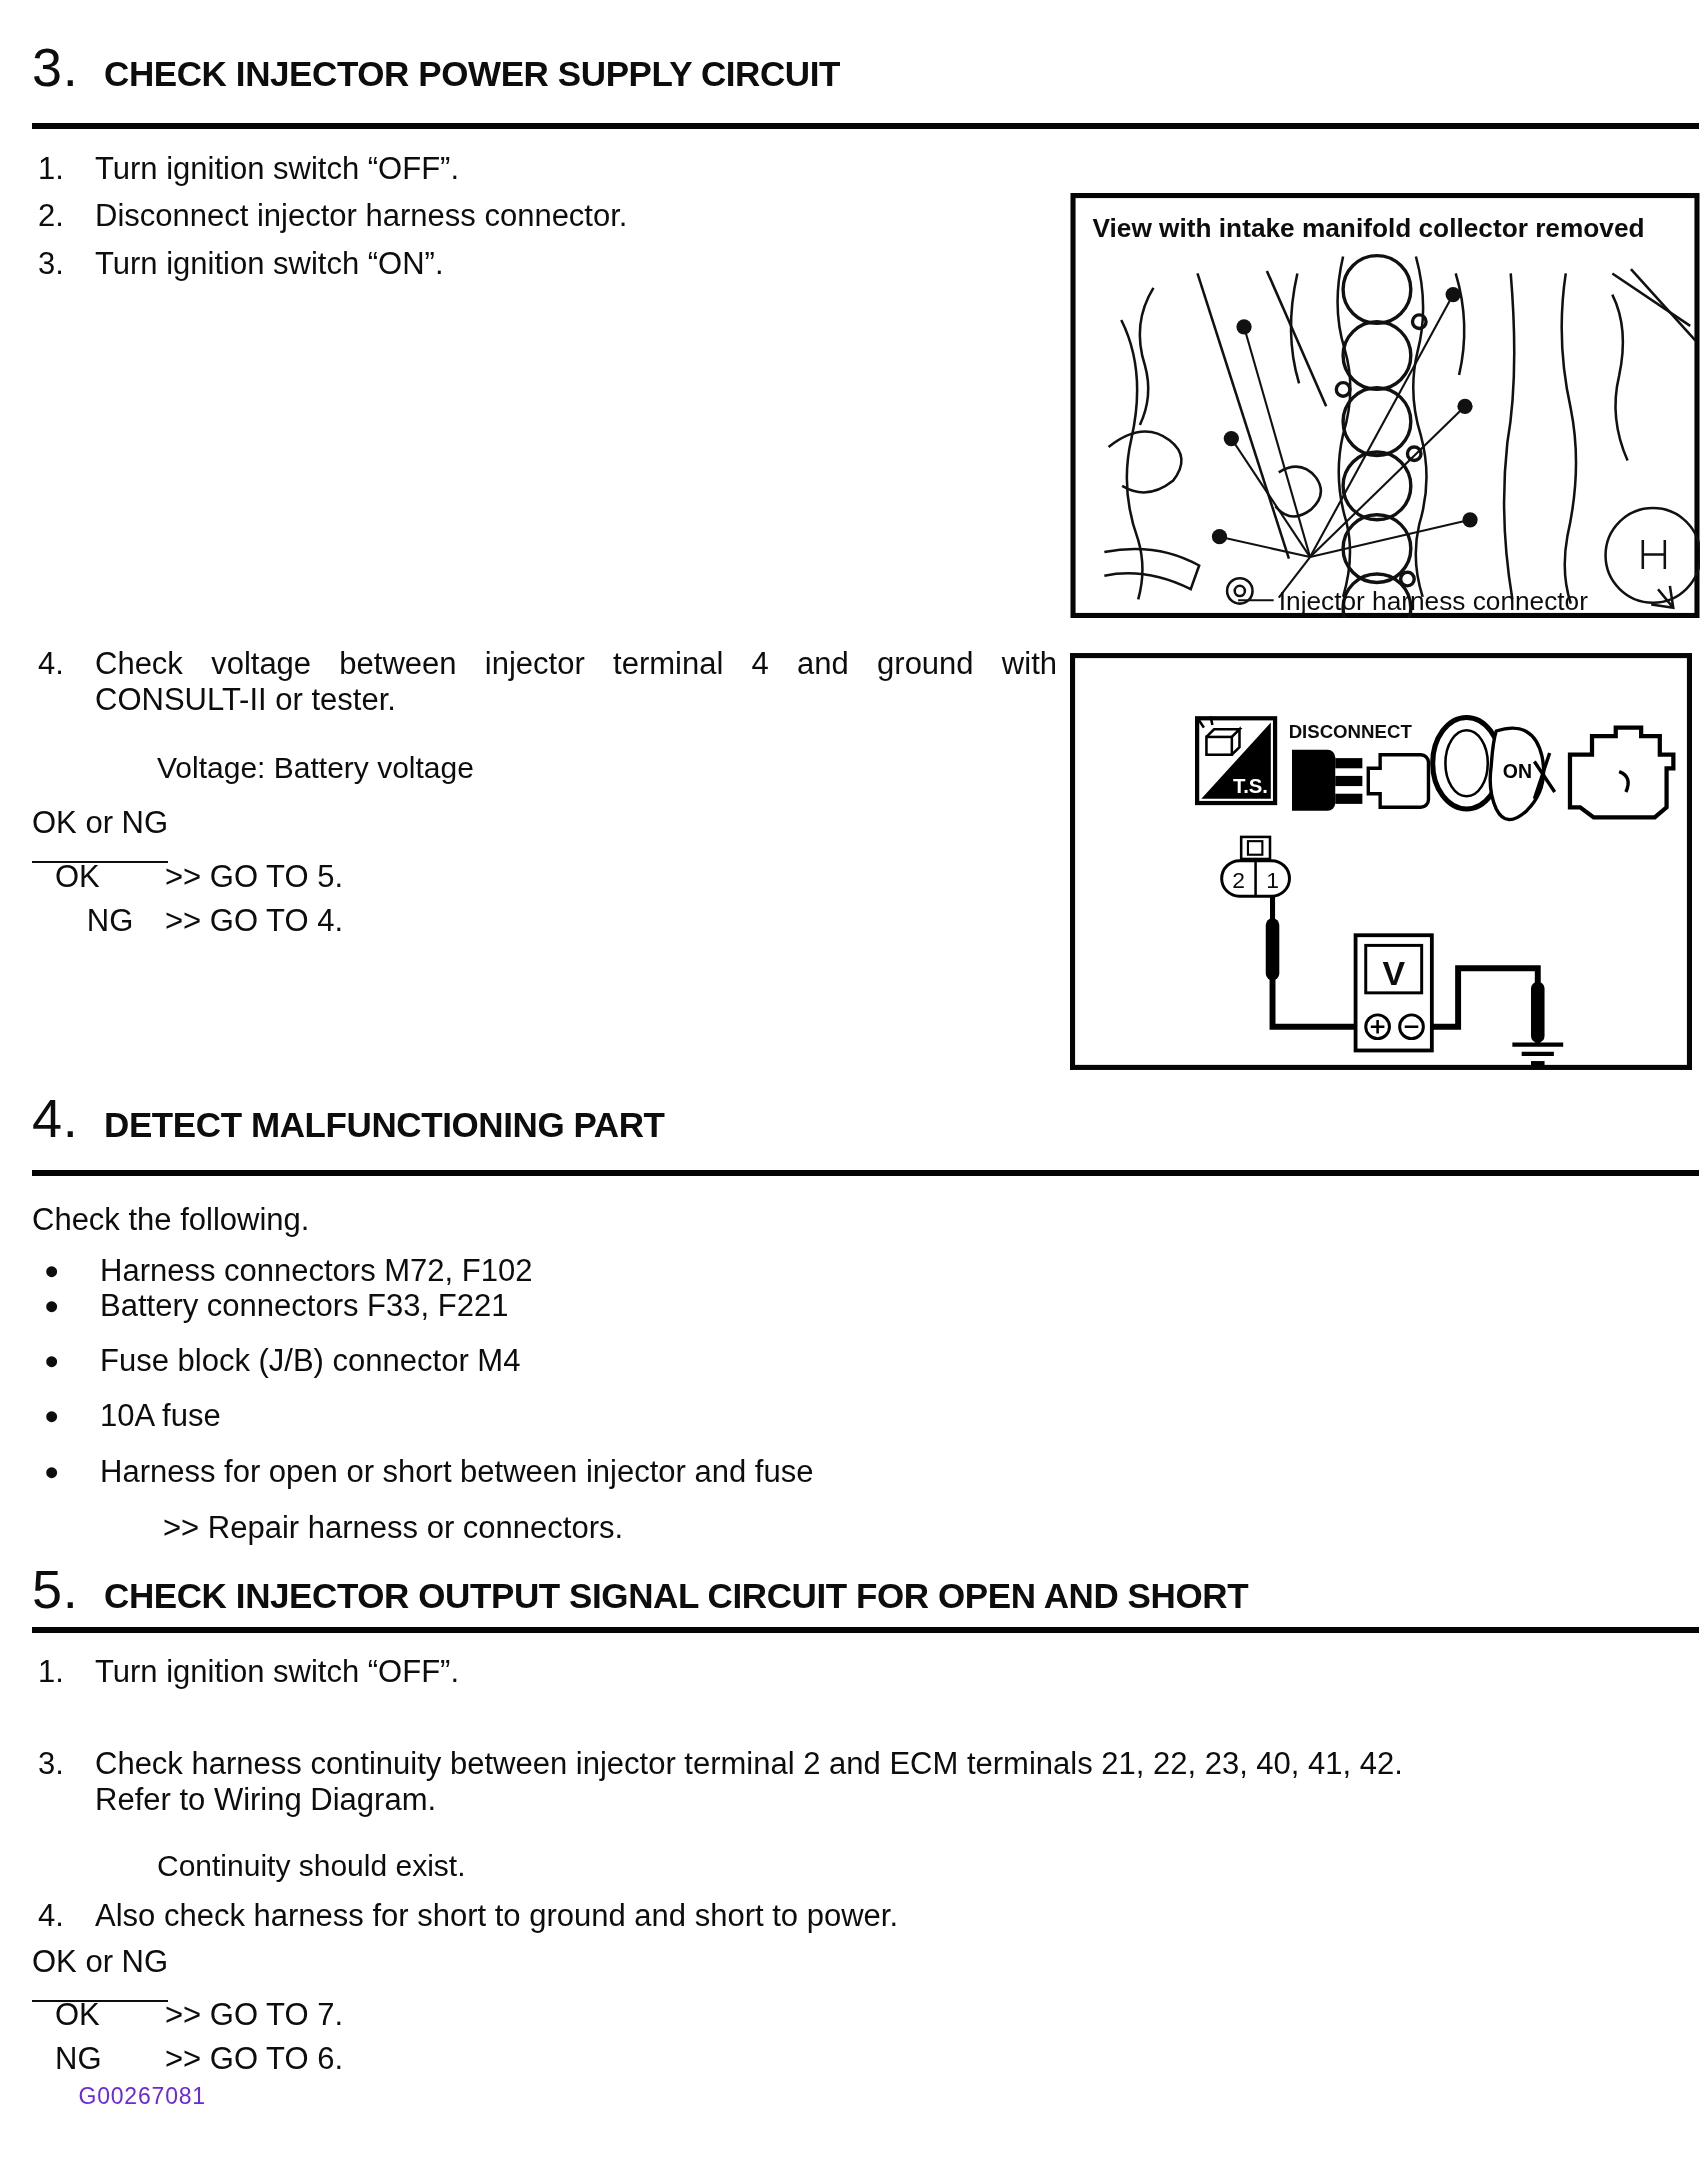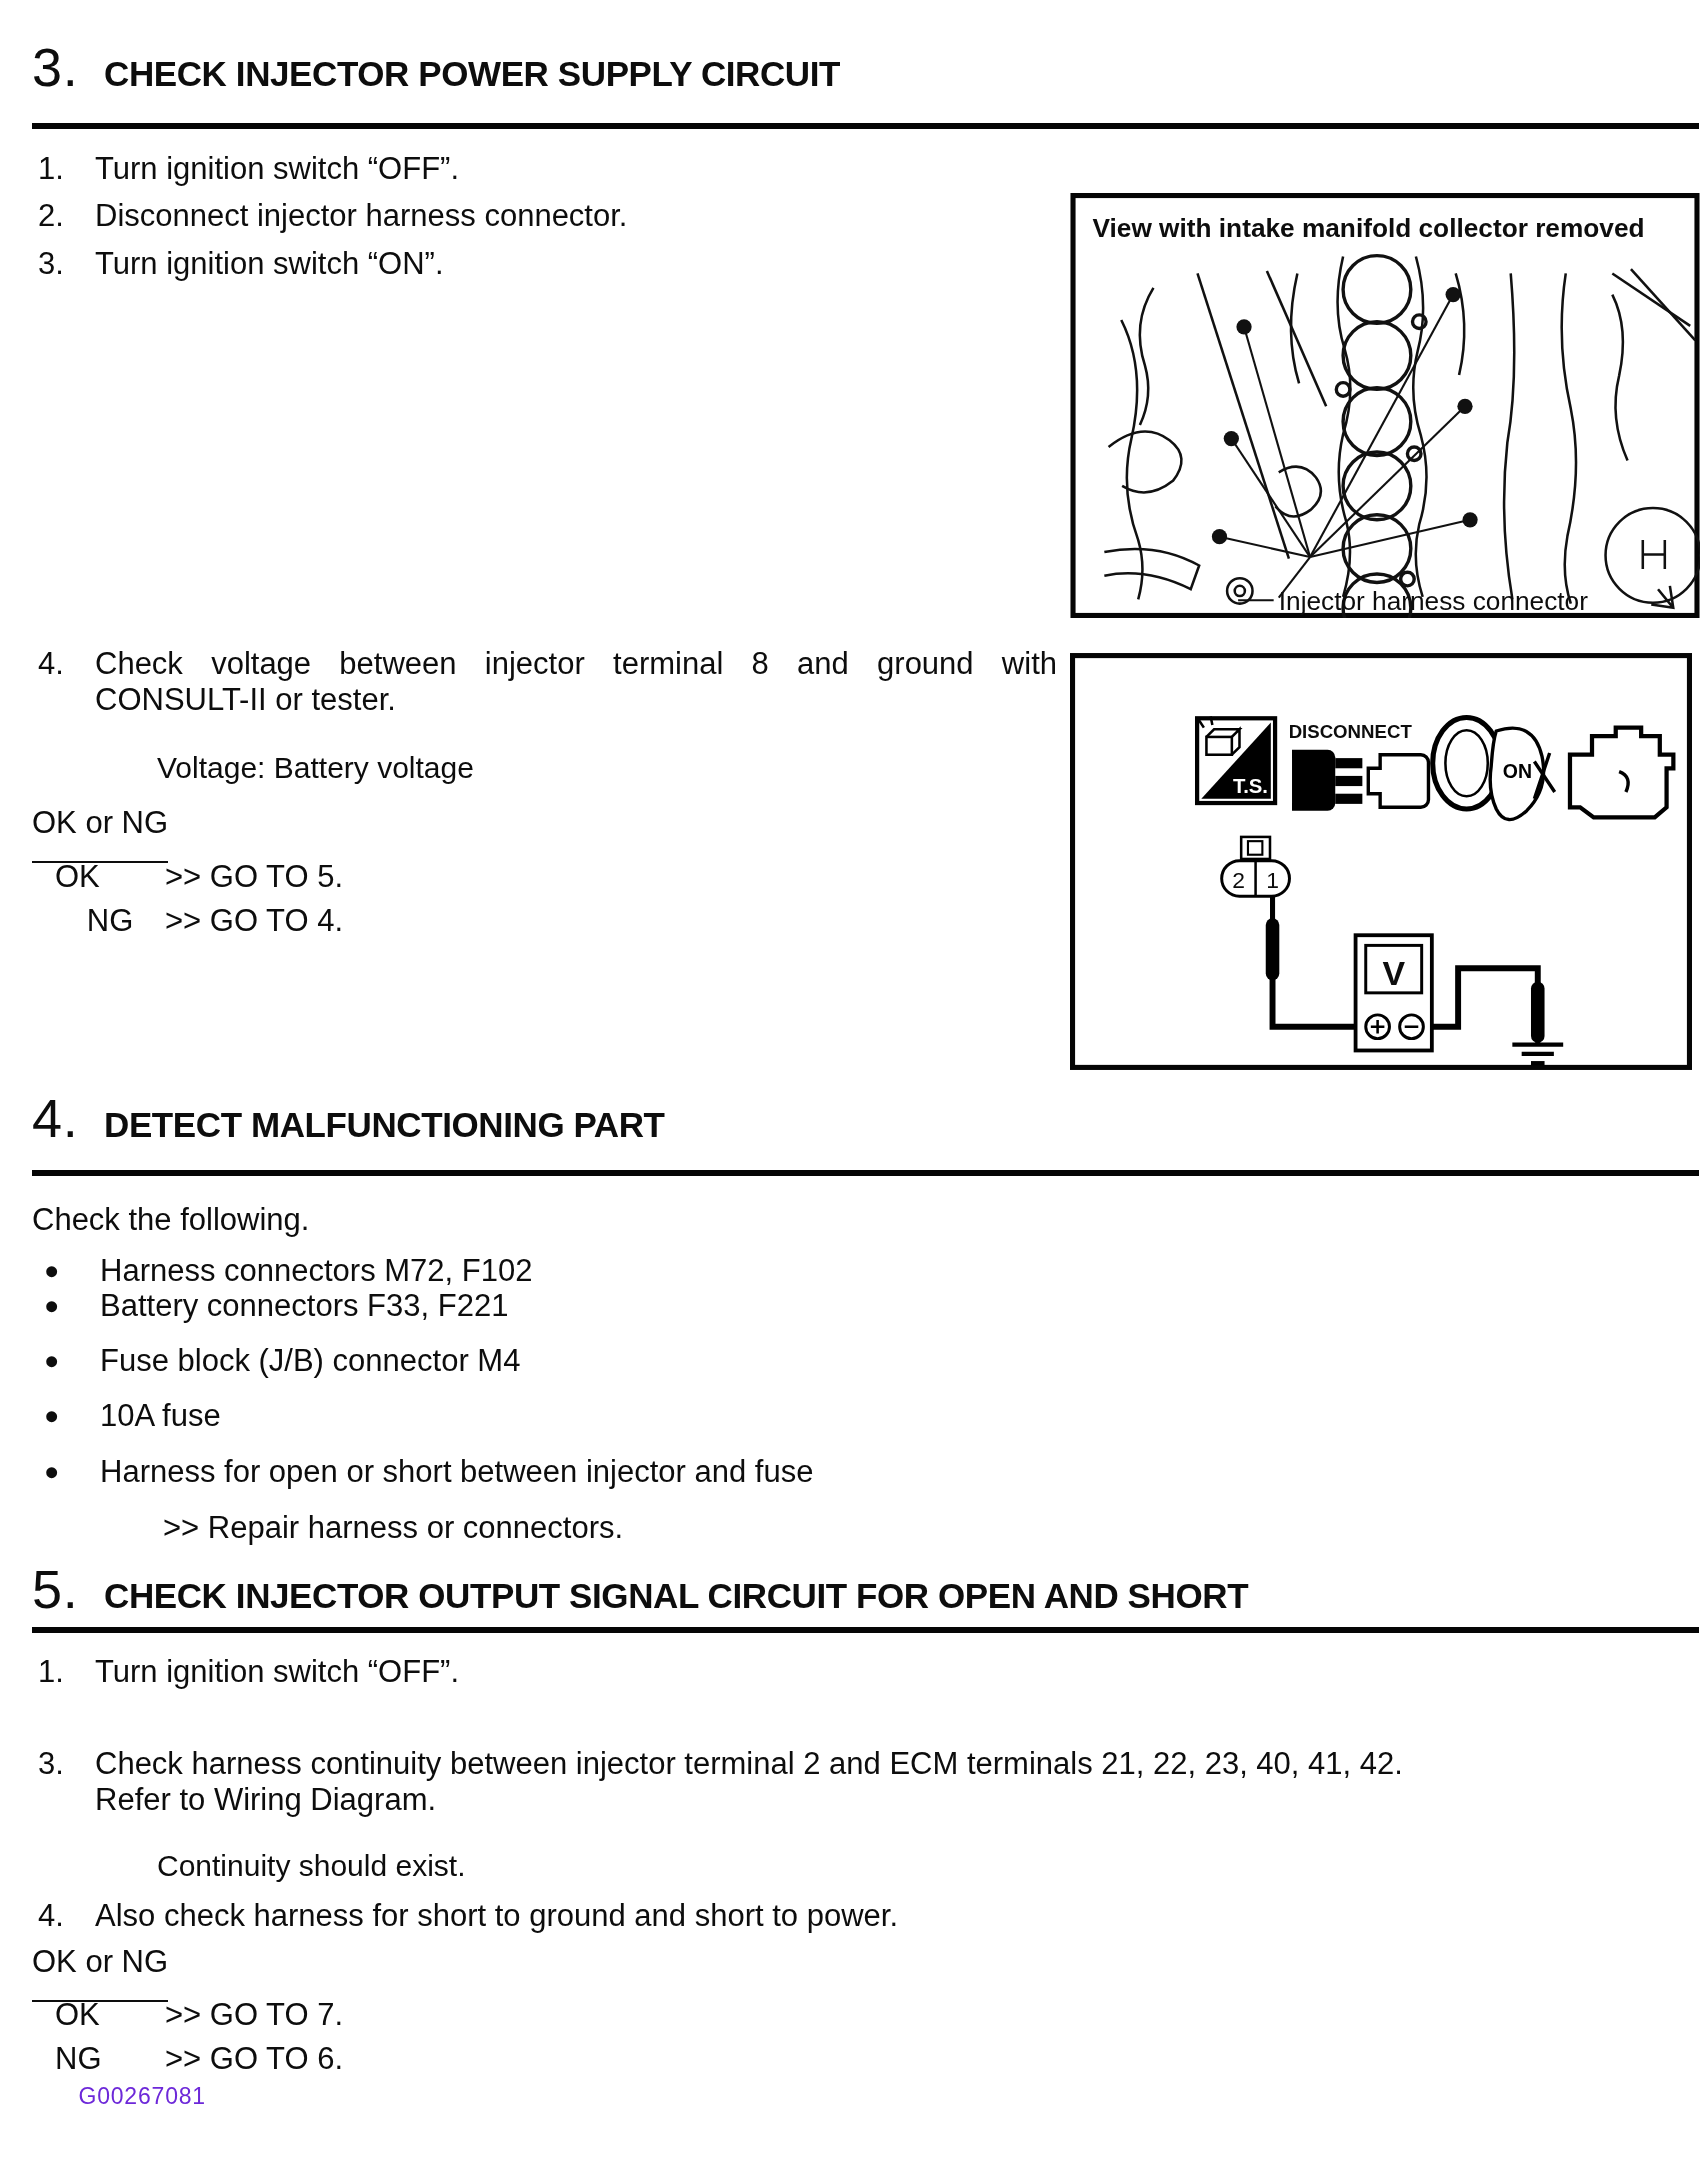--- a/index.html
+++ b/index.html
@@ -45,21 +45,21 @@
   <div class="step" style="top:198px;">
     <span class="snum">2.</span><span>Disconnect injector harness connector.</span>
   </div>
   <div class="step" style="top:246px;">
     <span class="snum">3.</span><span>Turn ignition switch “ON”.</span>
   </div>
 
   <div class="step twoLine" style="top:646px;width:1019px;">
     <span class="snum">4.</span>
     <div class="wrap">
-      <span class="just-line">Check voltage between injector terminal 8 and ground with</span>
+      <span class="just-line">Check voltage between injector terminal 4 and ground with</span>
       <span>CONSULT-II or tester.</span>
     </div>
   </div>
 
   <div class="spec" style="top:751px;">Voltage: Battery voltage</div>
 
   <div class="okng" style="top:805px;">
     <span class="hd">OK or NG</span>
   </div>
   <div class="res-row" style="top:859px;">

